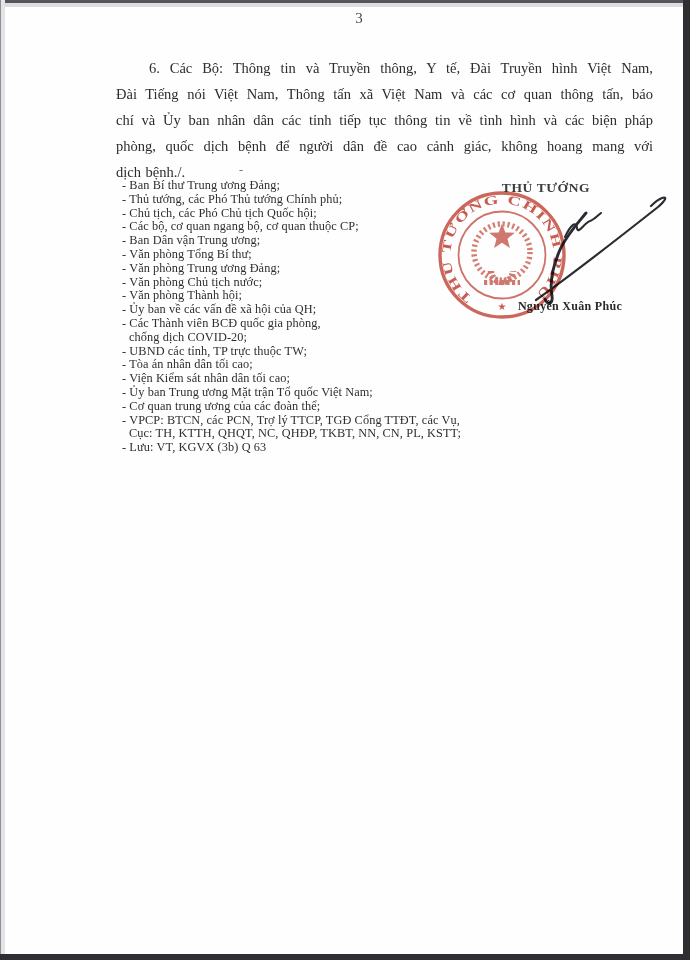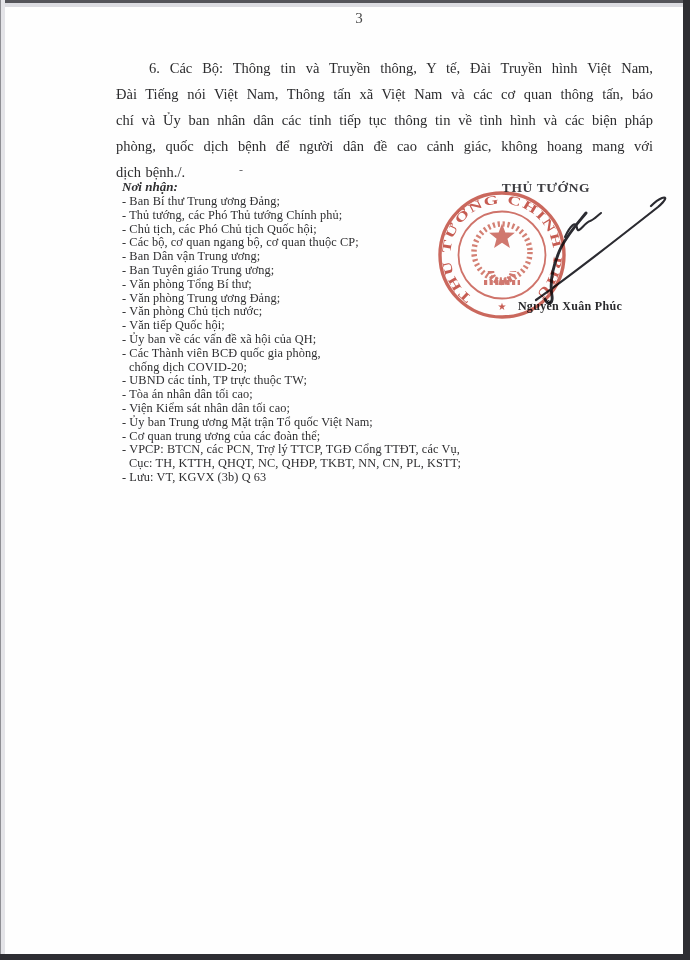--- a/index.html
+++ b/index.html
@@ -71,32 +71,30 @@
 
   <div class="paragraph">
     <div class="para-line justify indent">6. Các Bộ: Thông tin và Truyền thông, Y tế, Đài Truyền hình Việt Nam,</div>
     <div class="para-line justify">Đài Tiếng nói Việt Nam, Thông tấn xã Việt Nam và các cơ quan thông tấn, báo</div>
     <div class="para-line justify">chí và Ủy ban nhân dân các tỉnh tiếp tục thông tin về tình hình và các biện pháp</div>
     <div class="para-line justify"><span>phòng, quốc </span><span class="pen-underline">dịch</span><span> bệnh để người dân đề cao cảnh giác, không hoang mang với</span></div>
     <div class="para-line"><span>dịch bệnh./.</span><span class="stray-mark">-</span></div>
   </div>
 
   <div class="recipients">
-    <div class="recipients-heading">Nơi nhận:</div>
     <div class="recipients-list">
         <div class="recipient-line">- Ban Bí thư Trung ương Đảng;</div>
         <div class="recipient-line">- Thủ tướng, các Phó Thủ tướng Chính phủ;</div>
         <div class="recipient-line">- Chủ tịch, các Phó Chủ tịch Quốc hội;</div>
         <div class="recipient-line">- Các bộ, cơ quan ngang bộ, cơ quan thuộc CP;</div>
         <div class="recipient-line">- Ban Dân vận Trung ương;</div>
-        <div class="recipient-line">- Ban Tuyên giáo Trung ương;</div>
         <div class="recipient-line">- Văn phòng Tổng Bí thư;</div>
         <div class="recipient-line">- Văn phòng Trung ương Đảng;</div>
         <div class="recipient-line">- Văn phòng Chủ tịch nước;</div>
-        <div class="recipient-line">- Văn tiếp Quốc hội;</div>
+        <div class="recipient-line">- Văn phòng Thành hội;</div>
         <div class="recipient-line">- Ủy ban về các vấn đề xã hội của QH;</div>
         <div class="recipient-line">- Các Thành viên BCĐ quốc gia phòng,</div>
         <div class="recipient-line cont">chống dịch COVID-20;</div>
         <div class="recipient-line">- UBND các tỉnh, TP trực thuộc TW;</div>
         <div class="recipient-line">- Tòa án nhân dân tối cao;</div>
         <div class="recipient-line">- Viện Kiểm sát nhân dân tối cao;</div>
         <div class="recipient-line">- Ủy ban Trung ương Mặt trận Tổ quốc Việt Nam;</div>
         <div class="recipient-line">- Cơ quan trung ương của các đoàn thể;</div>
         <div class="recipient-line">- VPCP: BTCN, các PCN, Trợ lý TTCP, TGĐ Cổng TTĐT, các Vụ,</div>
         <div class="recipient-line cont">Cục: TH, KTTH, QHQT, NC, QHĐP, TKBT, NN, CN, PL, KSTT;</div>

